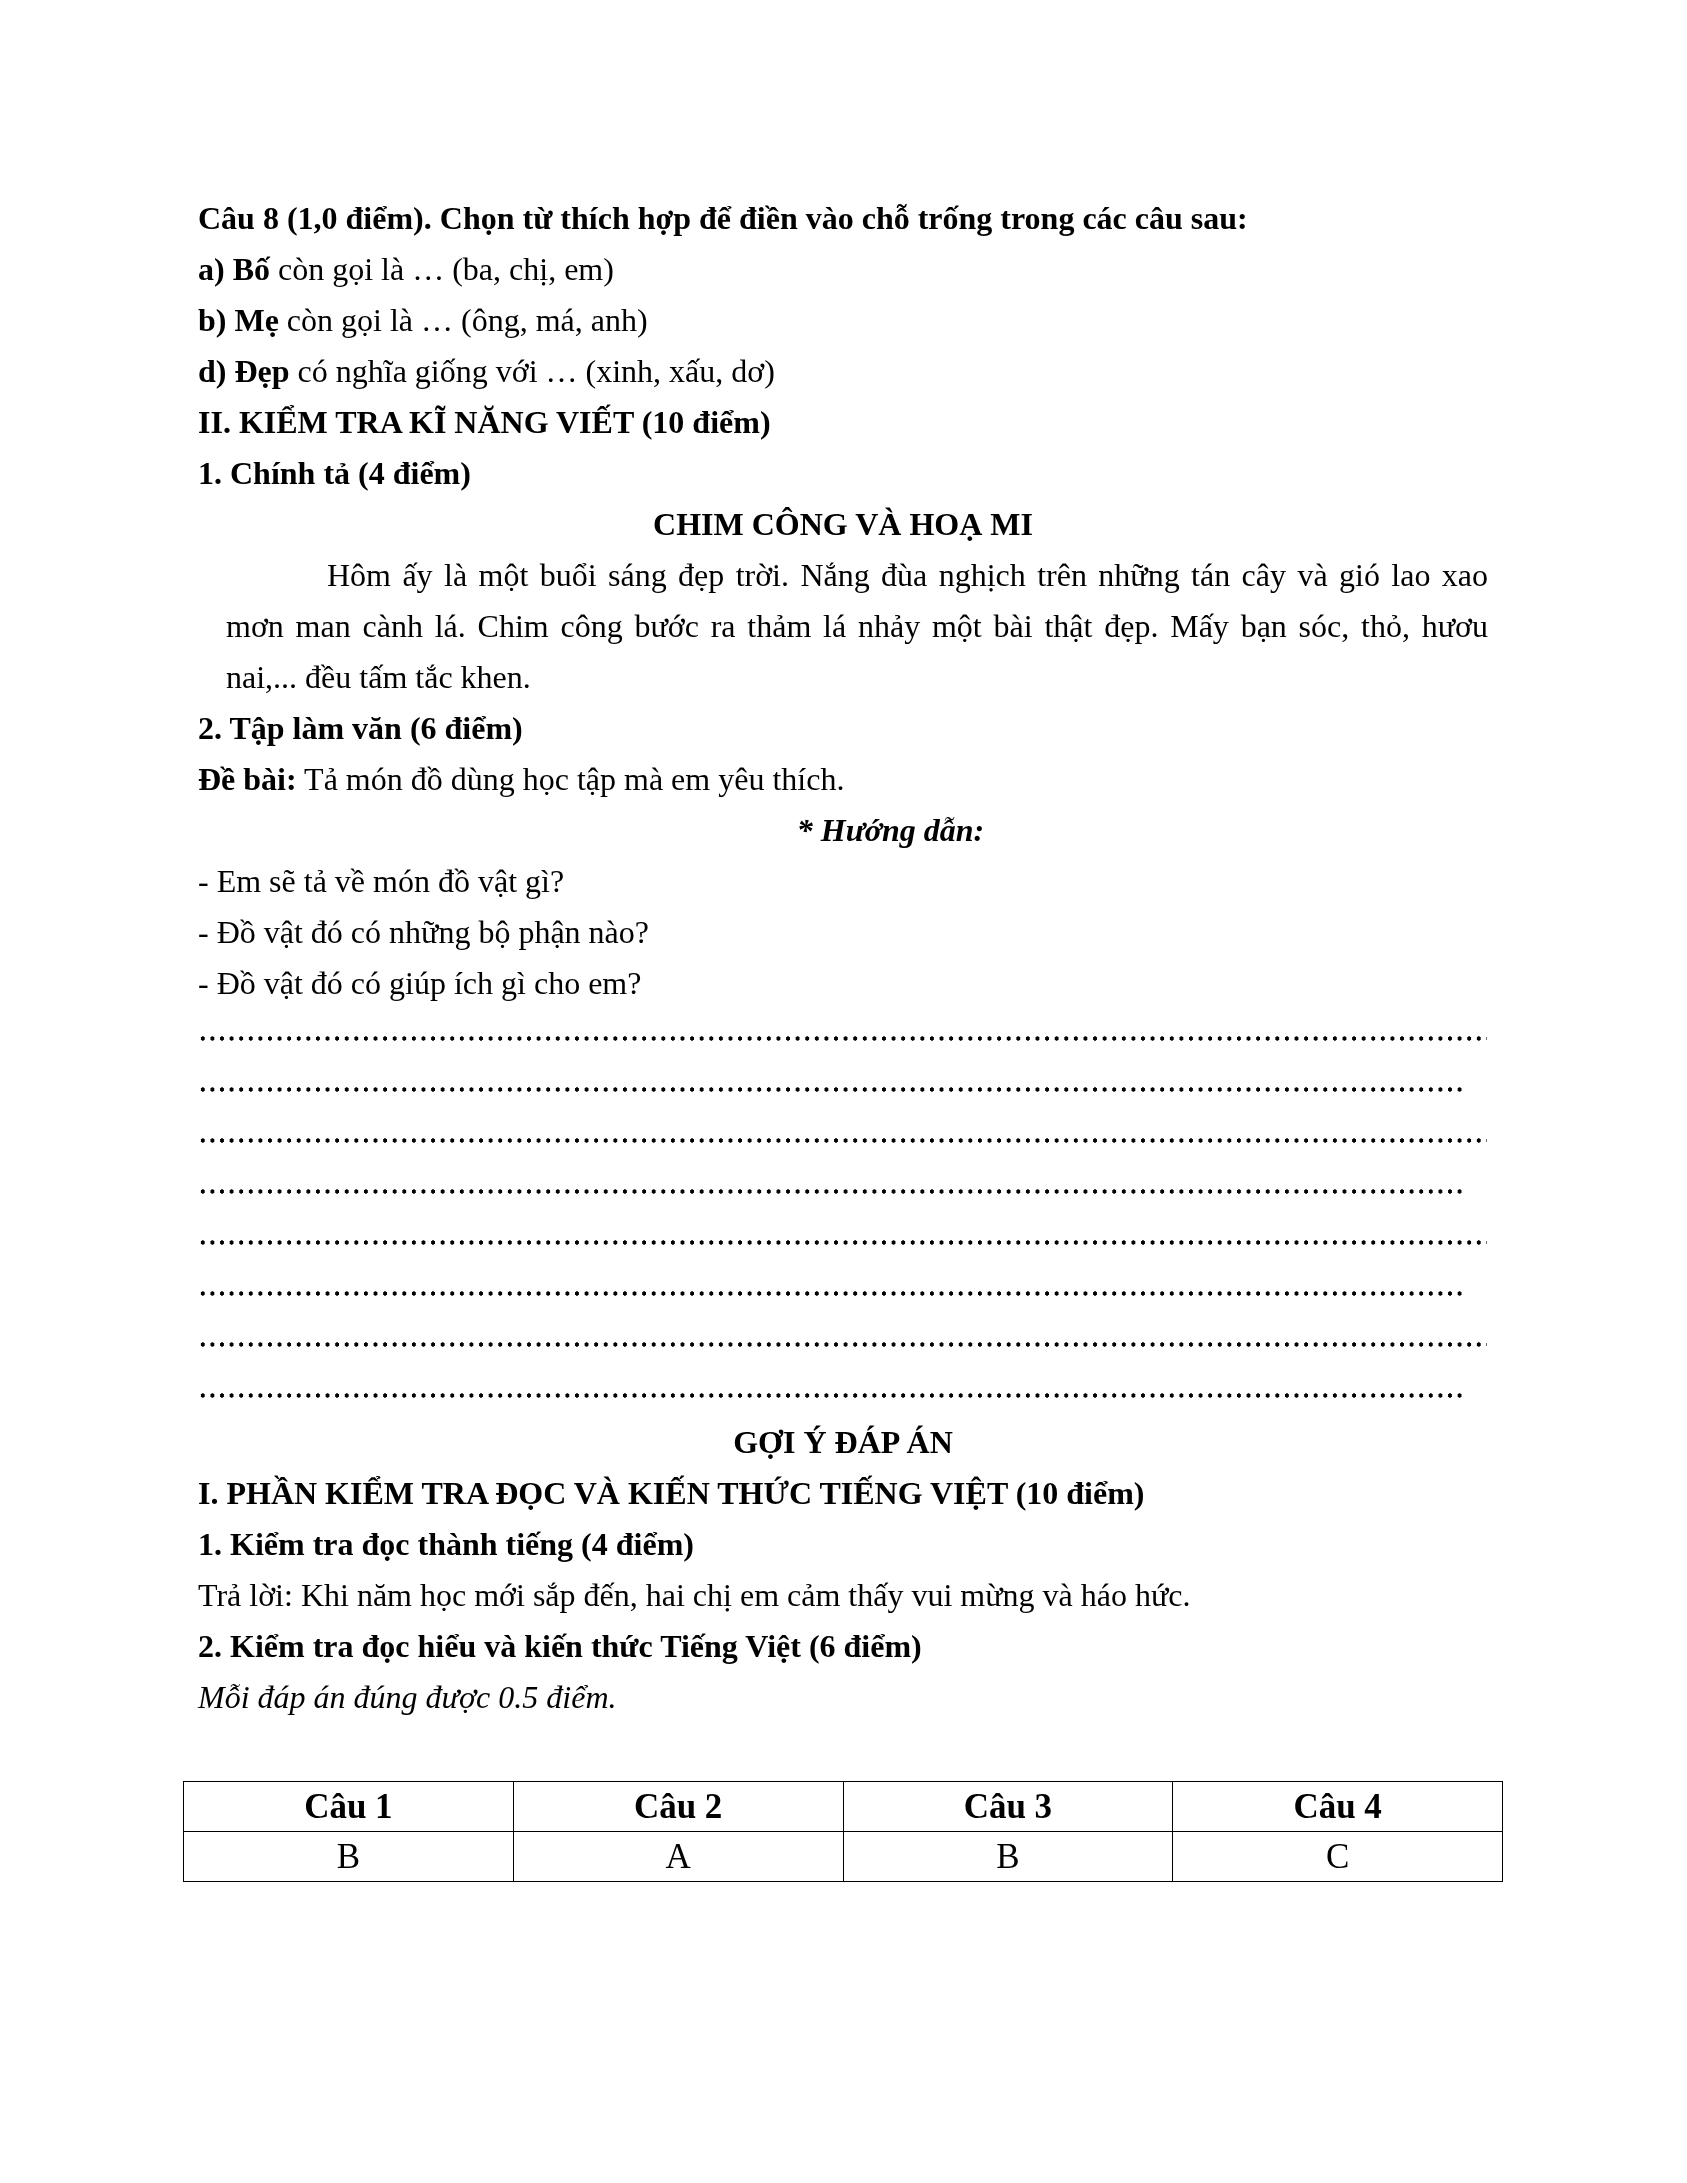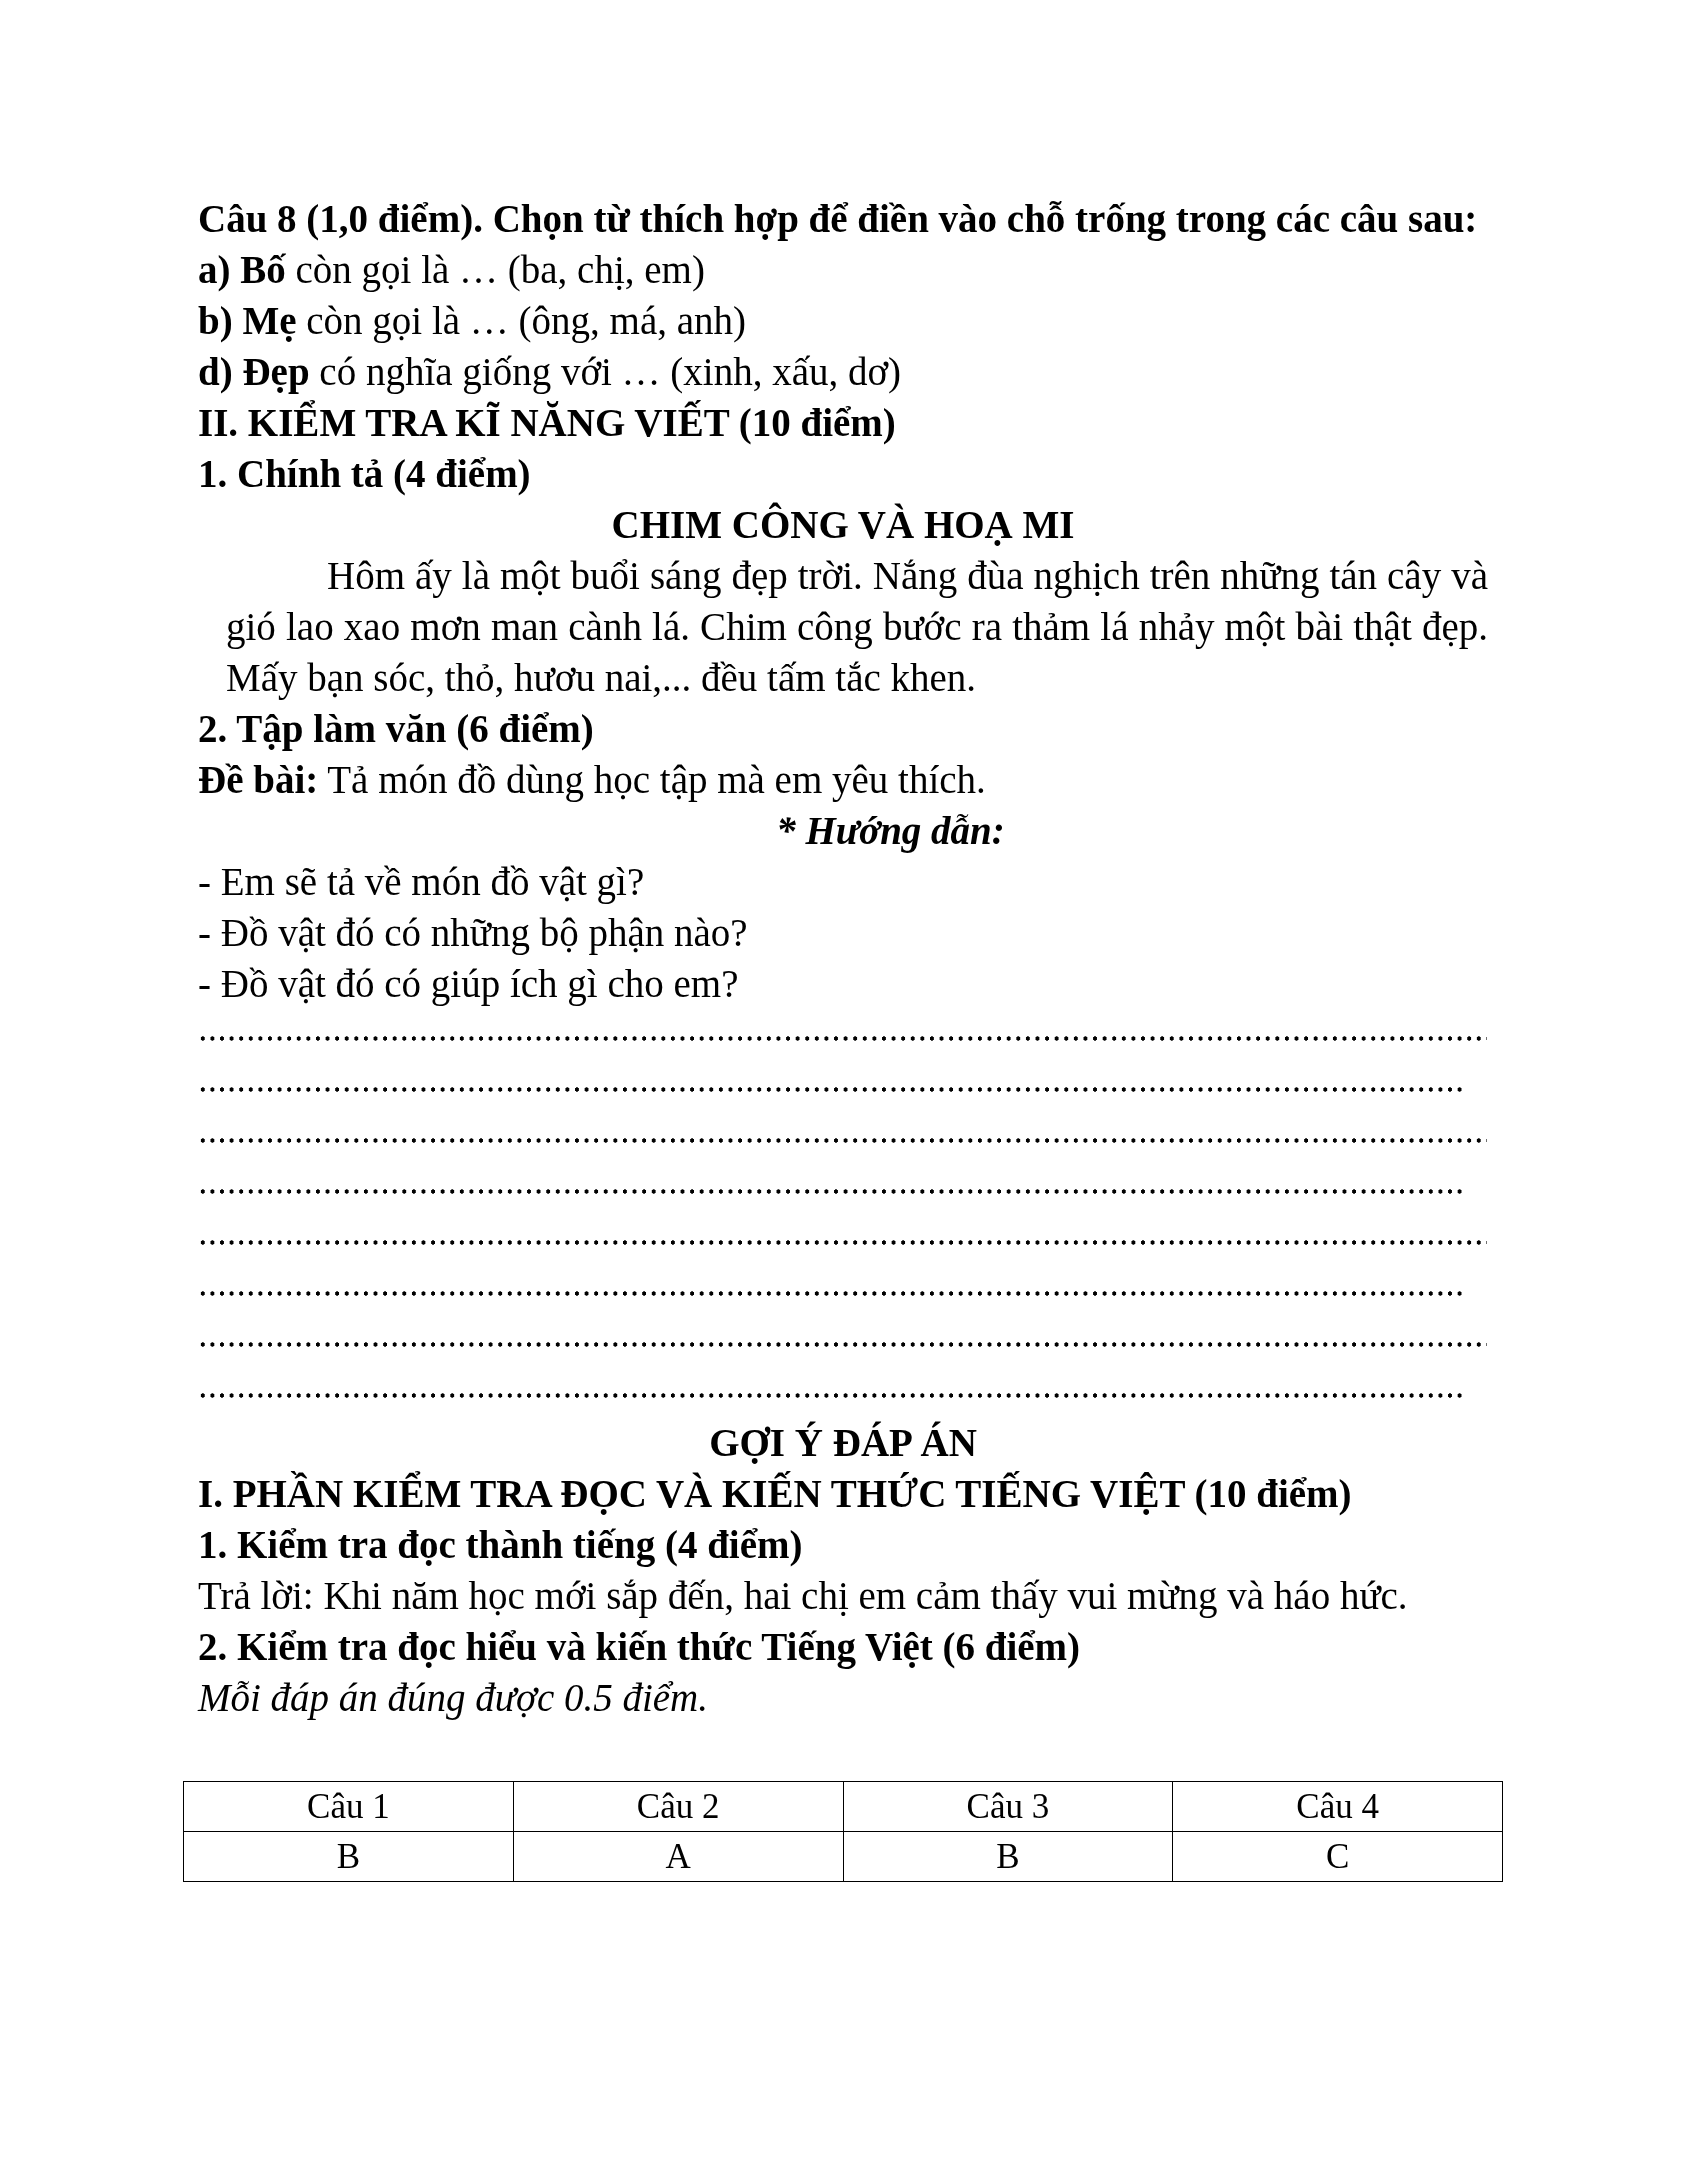--- a/index.html
+++ b/index.html
@@ -4,21 +4,21 @@
 <style>
   html, body { margin: 0; padding: 0; background: #ffffff; }
   body { width: 1687px; height: 2183px; position: relative; overflow: hidden; }
   .page {
     position: absolute; left: 0; top: 0; width: 1687px; height: 2183px;
     background: #ffffff; color: #000000;
     font-family: "Liberation Serif", "DejaVu Serif", serif;
   }
   .content {
     position: absolute; left: 198px; top: 193px; width: 1290px;
-    font-size: 39px; line-height: 51px;
+    font-size: 32px; line-height: 51px;
   }
   .line { white-space: nowrap; height: 51px; }
   .b { font-weight: bold; }
   .i { font-style: italic; }
   .center { text-align: center; }
   .para { text-align: justify; text-align-last: left; white-space: normal; height: auto; margin-left: 28px; }
   .para .indent { display: inline-block; width: 101px; }
   .dots {
     height: 51px; position: relative;
   }
@@ -30,21 +30,21 @@
   .dots.long span { width: 1289px; }
   .dots.short span { width: 1269px; }
   table.ans {
     position: absolute; left: 183px; top: 1781px; width: 1320px;
     border-collapse: collapse; font-size: 35px; table-layout: fixed;
   }
   table.ans td, table.ans th {
     border: 1.6px solid #000; text-align: center; height: 49px; padding: 0;
     font-family: "Liberation Serif", "DejaVu Serif", serif;
   }
-  table.ans th { font-weight: normal; }
+  table.ans th { font-weight: bold; }
   table.ans td { font-weight: normal; }
 </style>
 </head>
 <body>
 
 <div class="page">
   <div class="content">
 
     <div class="line b">Câu 8 (1,0 điểm). Chọn từ thích hợp để điền vào chỗ trống trong các câu sau:</div>
 

